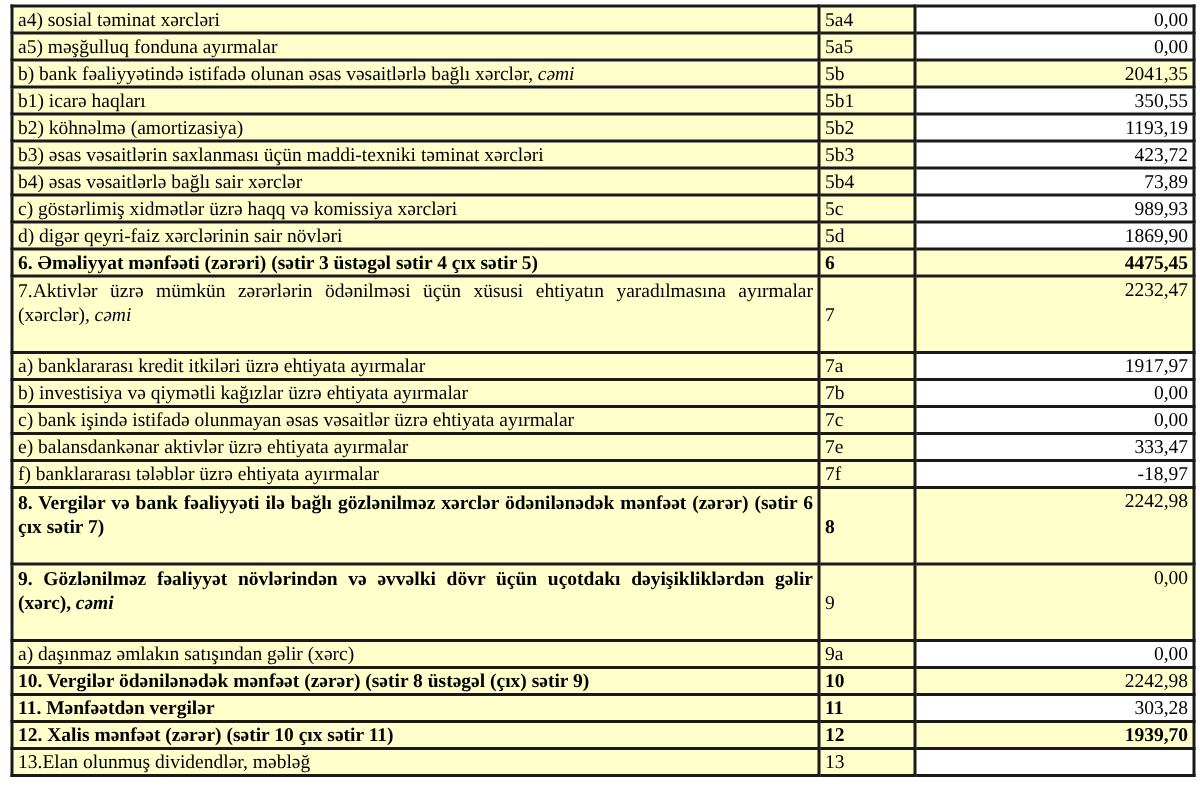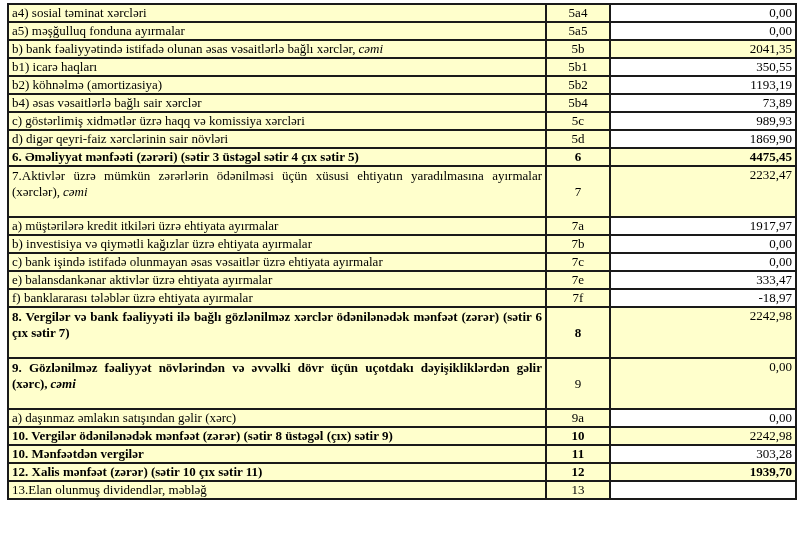--- a/index.html
+++ b/index.html
@@ -24,21 +24,21 @@
     border: 2px solid var(--border-color, #1a1a1a);
     font-size: 13px;
     line-height: 16px;
     height: 16px;
     padding: 0 3px;
     background: var(--cell-yellow, #FFFFCC);
     box-sizing: border-box;
     vertical-align: middle;
   }
   .c-label  { white-space: nowrap; overflow: hidden; }
-  .c-code   { text-align: center; white-space: nowrap; }
+  .c-code   { white-space: nowrap; }
   .c-value  { text-align: right; white-space: nowrap; padding-right: 4px; margin-left: 18px; }
   tr.tall td        { vertical-align: top; }
   tr.tall .c-code   { vertical-align: middle; }
   tr.tall .c-label  {
     white-space: normal;
     height: auto;
     padding-top: 1px;
     padding-bottom: 16px;
   }
   .justify  { text-align: justify; }
@@ -79,20 +79,25 @@
     <td class="c-label indent-2"><span class="lbl">b1) icarə haqları</span><span class="lbl-italic"></span></td>
     <td class="c-code"><span>5b1</span></td>
     <td class="c-value bg-white"><span>350,55</span></td>
   </tr>
         <tr>
     <td class="c-label indent-2"><span class="lbl">b2) köhnəlmə (amortizasiya)</span><span class="lbl-italic"></span></td>
     <td class="c-code"><span>5b2</span></td>
     <td class="c-value bg-white"><span>1193,19</span></td>
   </tr>
         <tr>
+    <td class="c-label indent-2"><span class="lbl">b3) əsas vəsaitlərin saxlanması üçün maddi-texniki təminat xərcləri</span><span class="lbl-italic"></span></td>
+    <td class="c-code"><span>5b3</span></td>
+    <td class="c-value bg-white"><span>423,72</span></td>
+  </tr>
+        <tr>
     <td class="c-label indent-2"><span class="lbl">b4) əsas vəsaitlərlə bağlı sair xərclər</span><span class="lbl-italic"></span></td>
     <td class="c-code"><span>5b4</span></td>
     <td class="c-value bg-white"><span>73,89</span></td>
   </tr>
         <tr>
     <td class="c-label indent-1"><span class="lbl">c) göstərlimiş xidmətlər üzrə haqq və komissiya xərcləri</span><span class="lbl-italic"></span></td>
     <td class="c-code"><span>5c</span></td>
     <td class="c-value bg-white"><span>989,93</span></td>
   </tr>
         <tr>
@@ -104,21 +109,21 @@
     <td class="c-label indent-0 bold"><span class="lbl">6. Əməliyyat mənfəəti (zərəri) (sətir 3 üstəgəl sətir 4 çıx sətir 5)</span><span class="lbl-italic"></span></td>
     <td class="c-code bold"><span>6</span></td>
     <td class="c-value bold"><span>4475,45</span></td>
   </tr>
         <tr class="tall">
     <td class="c-label indent-0 justify"><span class="lbl">7.Aktivlər üzrə mümkün zərərlərin ödənilməsi üçün xüsusi ehtiyatın yaradılmasına ayırmalar (xərclər),</span><span class="lbl-italic">cəmi</span></td>
     <td class="c-code"><span>7</span></td>
     <td class="c-value"><span>2232,47</span></td>
   </tr>
         <tr>
-    <td class="c-label indent-1"><span class="lbl">a) müştərilərə kredit itkiləri üzrə ehtiyata ayırmalar</span><span class="lbl-italic"></span></td>
+    <td class="c-label indent-1"><span class="lbl">a) banklararası kredit itkiləri üzrə ehtiyata ayırmalar</span><span class="lbl-italic"></span></td>
     <td class="c-code"><span>7a</span></td>
     <td class="c-value bg-white"><span>1917,97</span></td>
   </tr>
         <tr>
     <td class="c-label indent-1"><span class="lbl">b) investisiya və qiymətli kağızlar üzrə ehtiyata ayırmalar</span><span class="lbl-italic"></span></td>
     <td class="c-code"><span>7b</span></td>
     <td class="c-value bg-white"><span>0,00</span></td>
   </tr>
         <tr>
     <td class="c-label indent-1"><span class="lbl">c) bank işində istifadə olunmayan əsas vəsaitlər üzrə ehtiyata ayırmalar</span><span class="lbl-italic"></span></td>
@@ -149,21 +154,21 @@
     <td class="c-label indent-1"><span class="lbl">a) daşınmaz əmlakın satışından gəlir (xərc)</span><span class="lbl-italic"></span></td>
     <td class="c-code"><span>9a</span></td>
     <td class="c-value bg-white"><span>0,00</span></td>
   </tr>
         <tr>
     <td class="c-label indent-0 bold"><span class="lbl">10. Vergilər ödənilənədək mənfəət (zərər) (sətir 8 üstəgəl (çıx) sətir 9)</span><span class="lbl-italic"></span></td>
     <td class="c-code bold"><span>10</span></td>
     <td class="c-value"><span>2242,98</span></td>
   </tr>
         <tr>
-    <td class="c-label indent-0 bold"><span class="lbl">10. Mənfəətdən vergilər</span><span class="lbl-italic"></span></td>
+    <td class="c-label indent-0 bold"><span class="lbl">11. Mənfəətdən vergilər</span><span class="lbl-italic"></span></td>
     <td class="c-code bold"><span>11</span></td>
     <td class="c-value bg-white"><span>303,28</span></td>
   </tr>
         <tr>
     <td class="c-label indent-0 bold"><span class="lbl">12. Xalis mənfəət (zərər) (sətir 10 çıx sətir 11)</span><span class="lbl-italic"></span></td>
     <td class="c-code bold"><span>12</span></td>
     <td class="c-value bold"><span>1939,70</span></td>
   </tr>
         <tr>
     <td class="c-label indent-0"><span class="lbl">13.Elan olunmuş dividendlər, məbləğ</span><span class="lbl-italic"></span></td>

